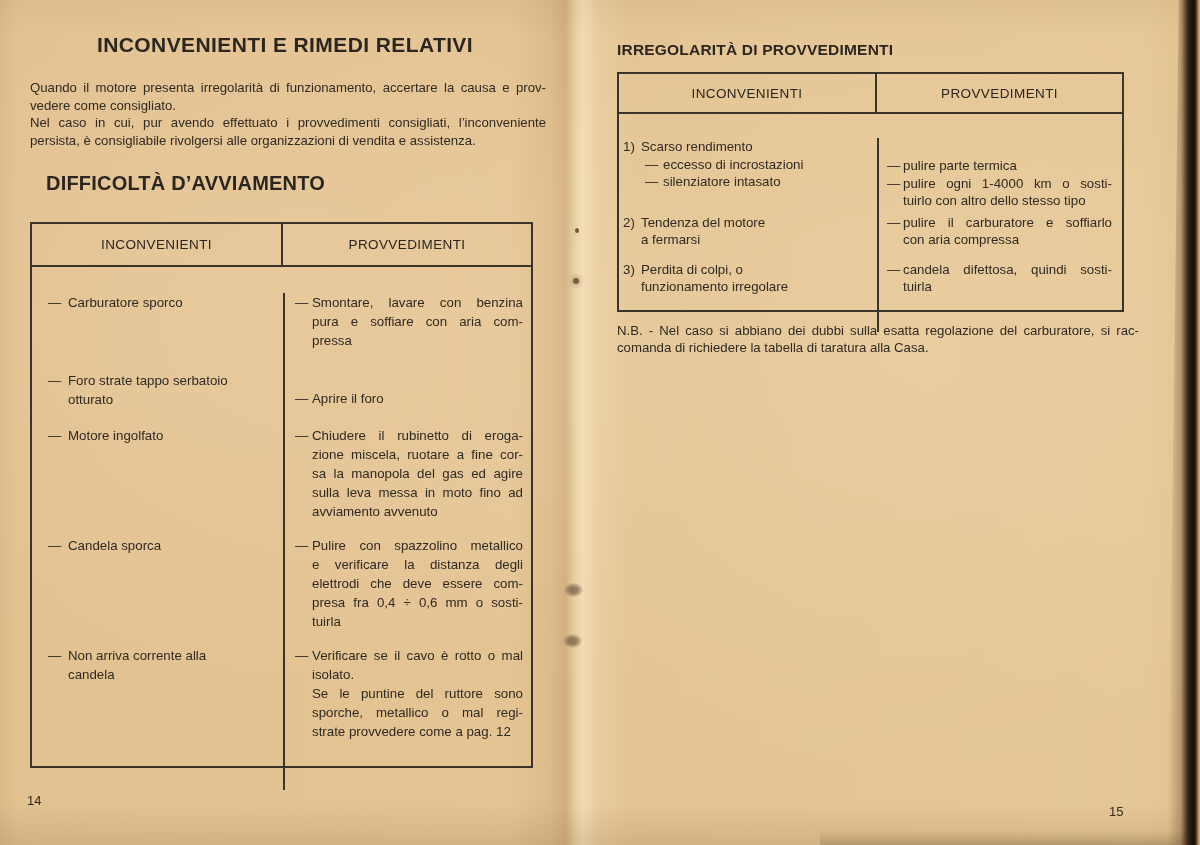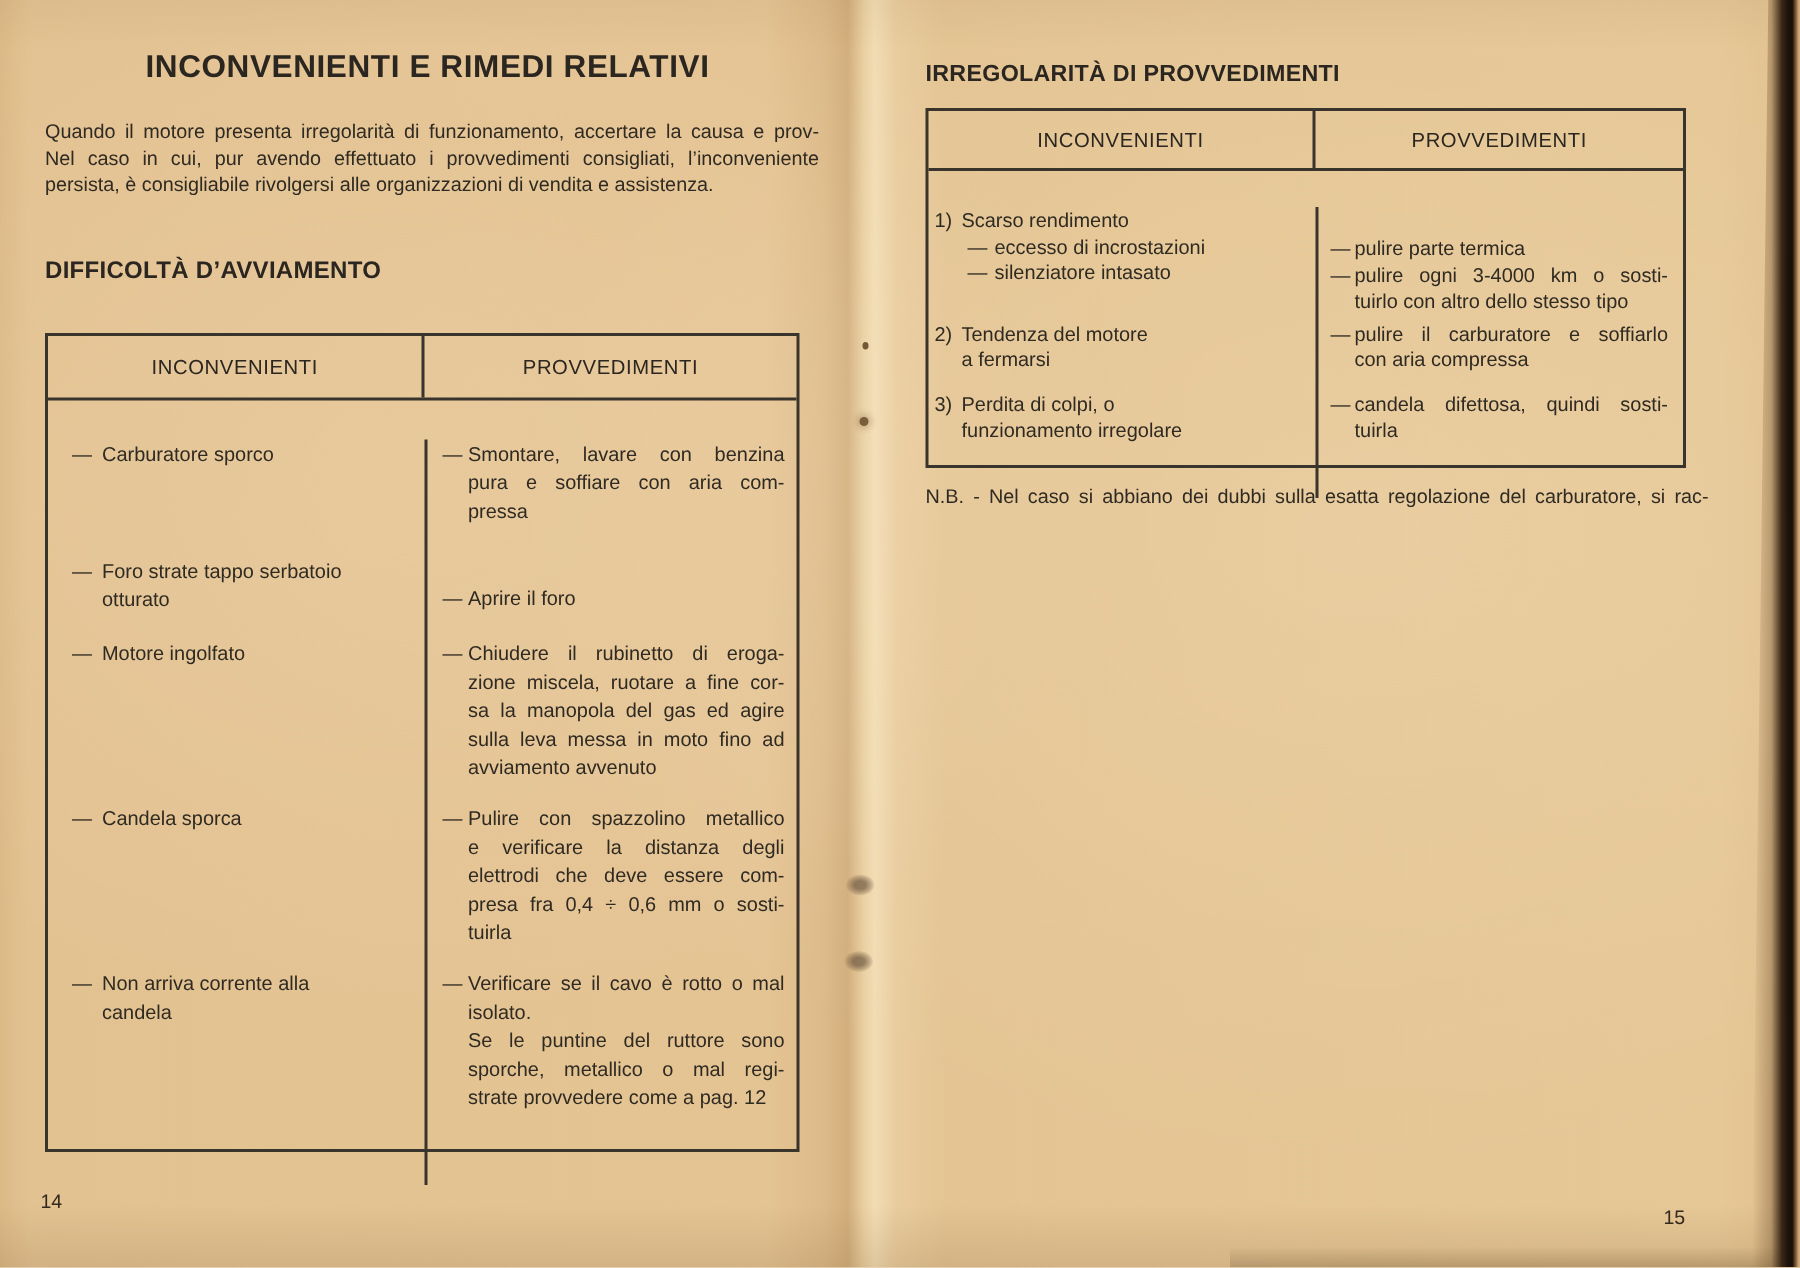--- a/index.html
+++ b/index.html
@@ -29,21 +29,21 @@
   
   .lp-title {
     left: 0; width: 570px; top: 33px;
     text-align: center;
     font-size: 21px; font-weight: bold; letter-spacing: 0.4px;
     color: #2b2620;
   }
   .section-heading {
     font-weight: bold; color: #2b2620; letter-spacing: 0.2px;
   }
-  .lp-heading { left: 30px; top: 172px; font-size: 16px; }
+  .lp-heading { left: 46px; top: 172px; font-size: 20px; }
   .rp-heading { left: 617px; top: 41px; font-size: 15.5px; }
 
   .intro { left: 30px; top: 79px; width: 516px; font-size: 13.2px; line-height: 17.6px; }
 
   .note { left: 617px; top: 322px; width: 522px; font-size: 13.2px; line-height: 17px; }
 
   
   .tbl { border: 2px solid #3a352c; background: transparent; }
   .tbl-left  { left: 30px;  top: 222px; width: 503px; height: 546px; }
   .tbl-right { left: 617px; top: 72px;  width: 507px; height: 240px; }
@@ -139,20 +139,21 @@
 
 <div class="spread">
 
   <div>
 
     <div class="abs lp-title">INCONVENIENTI E RIMEDI RELATIVI</div>
 
     <div class="abs intro">
       <div class="just">
           <div class="jline">Quando il motore presenta irregolarità di funzionamento, accertare la causa e prov-</div>
+          <div class="jline noj">vedere come consigliato.</div>
         </div>
       <div class="just">
           <div class="jline">Nel caso in cui, pur avendo effettuato i provvedimenti consigliati, l’inconveniente</div>
           <div class="jline noj">persista, è consigliabile rivolgersi alle organizzazioni di vendita e assistenza.</div>
         </div>
     </div>
 
     <div class="abs section-heading lp-heading">DIFFICOLTÀ D’AVVIAMENTO</div>
 
     <div class="abs tbl tbl-left">
@@ -314,21 +315,21 @@
           <div class="cell-rem">
             <div class="li">
                 <span class="dash">—</span>
               <div class="li-text just">
                   <div class="jline noj">pulire parte termica</div>
                 </div>
               </div>
             <div class="li rem-gap">
                 <span class="dash">—</span>
               <div class="li-text just">
-                  <div class="jline">pulire ogni 3-4000 km o sosti-</div>
+                  <div class="jline">pulire ogni 1-4000 km o sosti-</div>
                   <div class="jline noj">tuirlo con altro dello stesso tipo</div>
                 </div>
               </div>
           </div>
         </div>
 
         <div class="row rrow-2">
           <div class="cell-prob">
             <div class="li">
                 <span class="numlbl">2)</span>
@@ -368,20 +369,21 @@
                 </div>
               </div>
           </div>
         </div>
 
       </div>
     </div>
 
     <div class="abs note just">
         <div class="jline">N.B. - Nel caso si abbiano dei dubbi sulla esatta regolazione del carburatore, si rac-</div>
+        <div class="jline noj">comanda di richiedere la tabella di taratura alla Casa.</div>
       </div>
 
     <div class="abs pagenum pn-right">15</div>
   </div>
 
   <div class="abs staple staple-1"></div>
   <div class="abs staple staple-2"></div>
   <div class="abs speck speck-1"></div>
   <div class="abs speck speck-2"></div>
   <div class="abs corner-shade"></div>

